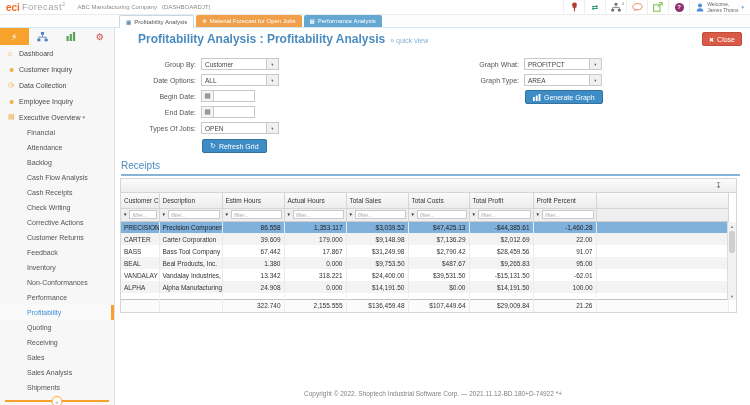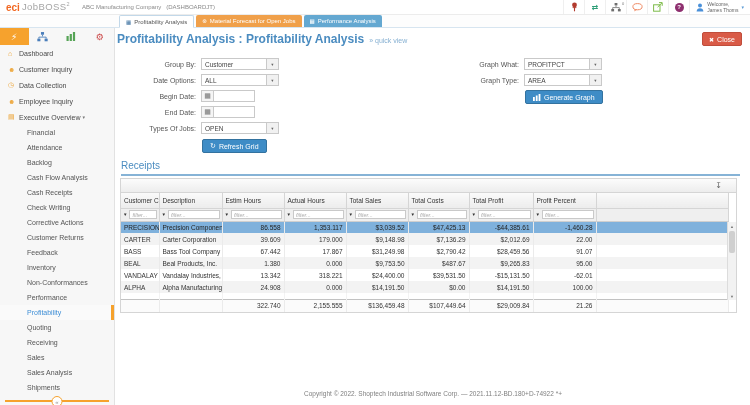--- a/index.html
+++ b/index.html
@@ -38,21 +38,21 @@
   .nav-item{height:16px;display:flex;align-items:center;padding-left:8px;font-size:7px;color:#4a4a4a;cursor:pointer;white-space:nowrap;}
   .nav-item .nicon{color:#eda83f;width:11px;font-size:7px;flex:none;}
   .nav-item .chev{margin-left:2px;font-size:5px;color:#777;}
   .nav-sub{height:15px;display:flex;align-items:center;padding-left:27px;font-size:7px;color:#555;cursor:pointer;white-space:nowrap;}
   .nav-sub.active{color:#3f8fd6;border-right:3px solid #f6a22d;background:#fafafa;}
   .collapse-bar{position:absolute;bottom:3px;left:5px;right:5px;border-top:2px solid #f6a22d;}
   .collapse-btn{position:absolute;left:50%;top:-6px;transform:translateX(-50%);width:11px;height:11px;border-radius:50%;background:#fff;border:1px solid #f6a22d;color:#999;font-size:6px;display:flex;align-items:center;justify-content:center;cursor:pointer;}
 
   
   .main{position:absolute;left:116px;top:28px;right:0;bottom:0;background:#fff;}
-  .title-row{position:absolute;top:4px;left:1px;right:8px;height:18px;}
+  .title-row{position:absolute;top:4px;left:22px;right:8px;height:18px;}
   .page-title{display:flex;align-items:baseline;gap:5px;}
   .pt-text{font-size:12px;color:#4b8cc0;font-weight:bold;}
   .pt-quick{font-size:7px;color:#86b0d2;}
   .close-btn{position:absolute;right:0;top:0;background:#d95b47;border:1px solid #c04d3b;color:#fff;font-size:7px;height:14px;padding:0 6px;border-radius:2px;display:flex;align-items:center;gap:3px;cursor:pointer;}
   .close-btn .x{font-size:6px;}
 
   .form-left{position:absolute;top:28px;left:0;}
   .form-right{position:absolute;top:28px;left:320px;}
   .frow{display:flex;align-items:center;height:16px;}
   .flabel{width:85px;text-align:right;font-size:7px;color:#555;padding-right:5px;flex:none;}
@@ -93,21 +93,21 @@
   .footer{position:absolute;bottom:8px;left:0;right:0;text-align:center;font-size:6.5px;color:#808080;}
 
   svg{display:block;}
 </style>
 </head>
 <body>
 
 <div class="topbar">
   <div class="logo">
     <span class="logo-eci">eci</span>
-    <span class="logo-jb"><span>JobBOSS</span><sup>2</sup></span>
+    <span class="logo-jb"><span>Forecast</span><sup>2</sup></span>
   </div>
   <span class="company">ABC Manufacturing Company</span>
   <span class="dash-tag">(DASHBOARDJT)</span>
 
   <div class="top-icons">
     <div class="tbtn">
       <svg width="9" height="10" viewBox="0 0 9 10">
           <circle cx="4.5" cy="3" r="2.4" fill="#b23b2e"></circle>
           <path d="M4.5 5.2 L4.5 9.3" stroke="#b23b2e" stroke-width="1.1"></path>
           <path d="M2.6 5.6 L6.4 5.6" stroke="#b23b2e" stroke-width="0.9"></path>

